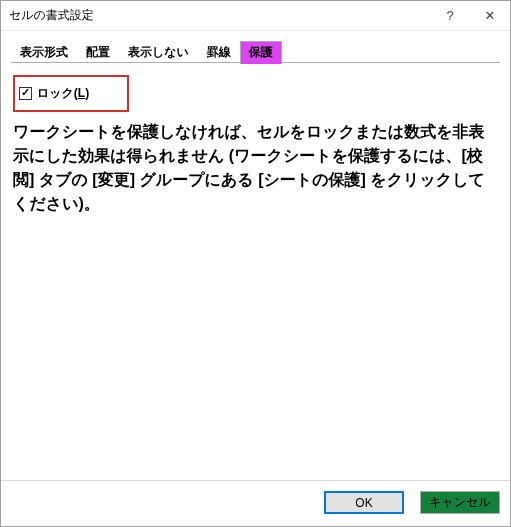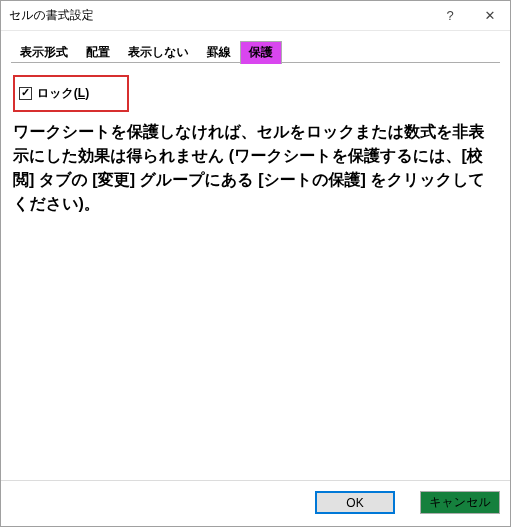--- a/index.html
+++ b/index.html
@@ -123,21 +123,21 @@
     font-size: 16px;
     color: #000;
     line-height: 1.5;
     margin: 4px 0 0 0;
   }
   .footer {
     border-top: 1px solid #dcdcdc;
     padding: 10px 10px 12px 10px;
     display: flex;
     justify-content: flex-end;
-    gap: 25px;
+    gap: 16px;
   }
   .btn {
     min-width: 80px;
     height: 23px;
     border: 1px solid #adadad;
     background: #15803d;
     font-size: 12px;
     display: inline-flex;
     align-items: center;
     justify-content: center;

